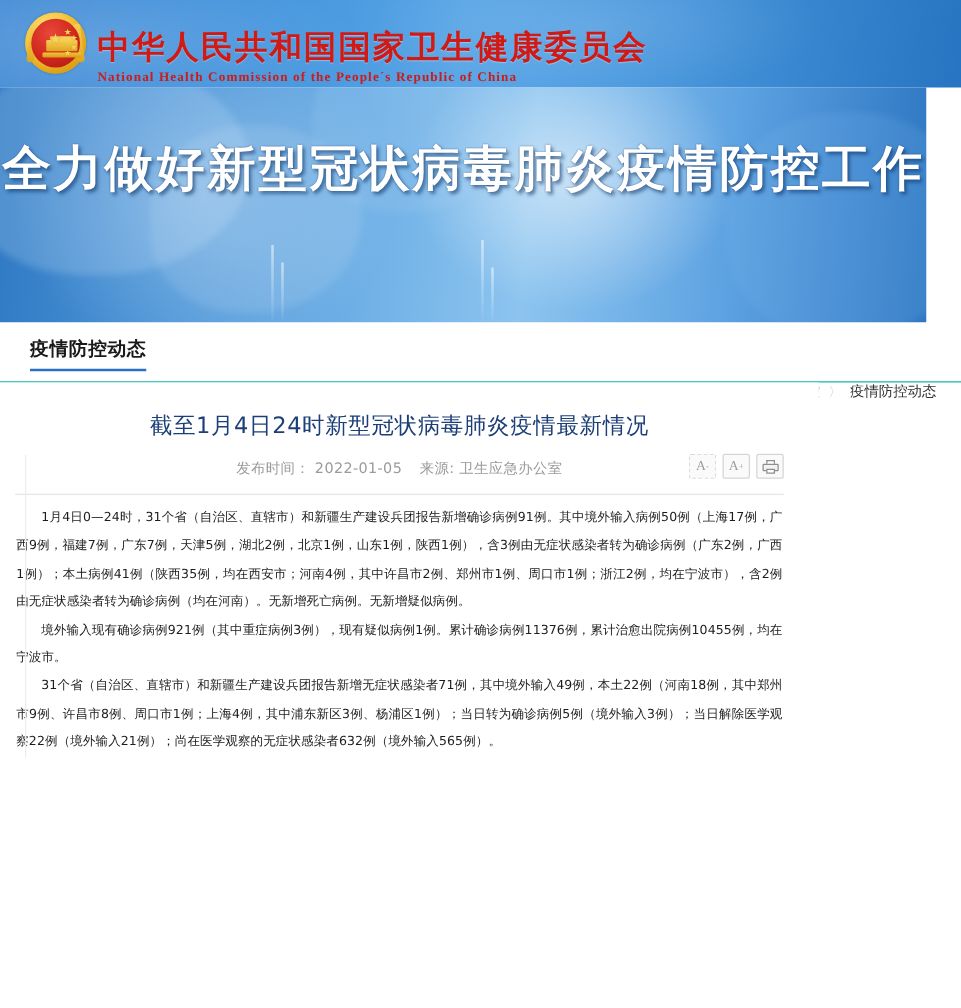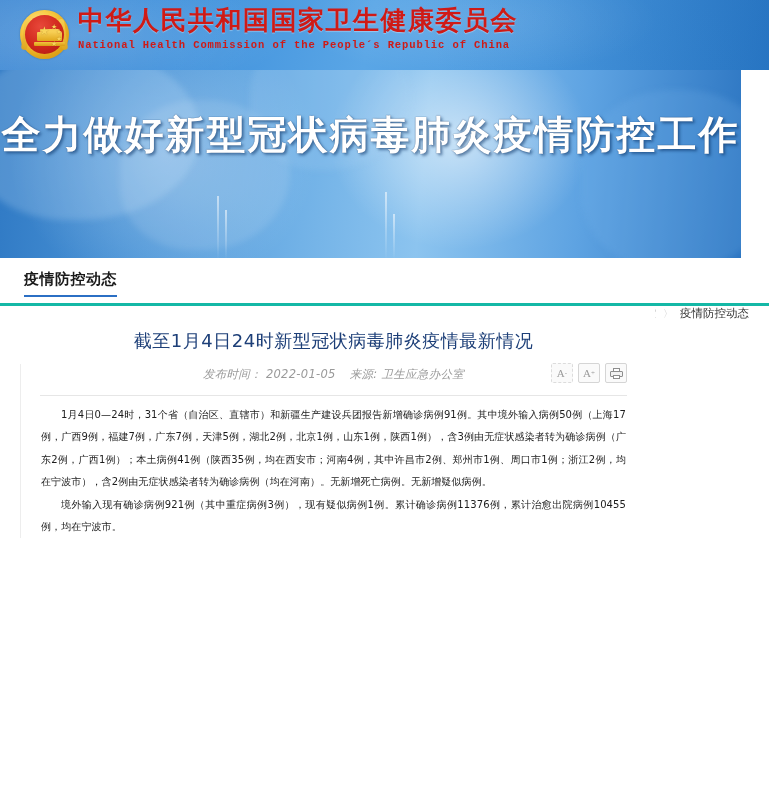--- a/index.html
+++ b/index.html
@@ -72,31 +72,31 @@
   .star.s3 { font-size: 7px; left: 31px; top: 19px; }
   .star.s4 { font-size: 7px; left: 26px; top: 24px; }
   .emblem .sheaf-l, .emblem .sheaf-r {
     position: absolute; top: 9px; width: 6px; height: 31px;
     background: linear-gradient(#f7cf55, #e0a71c);
     border-radius: 3px; opacity: 0.95;
   }
   .emblem .sheaf-l { left: 3px; transform: rotate(8deg); }
   .emblem .sheaf-r { right: 3px; transform: rotate(-8deg); }
 
-  .logo-text { position: absolute; left: 78px; top: 4px; z-index: 4; }
+  .logo-text { position: absolute; left: 78px; top: 22px; z-index: 4; }
   .logo-cn {
     font-family: "DejaVu Sans", "Liberation Sans", sans-serif;
     font-size: 26px; font-weight: bold;
     color: #cf1a16;
     letter-spacing: 1.5px;
     line-height: 32px;
     text-shadow: 0 1px 1px rgba(255,255,255,0.35);
   }
   .logo-en {
-    font-family: Liberation Mono, monospace;
+    font-family: Liberation Serif, serif;
     font-size: 10.5px; font-weight: bold;
     color: #cf1a16;
     letter-spacing: 0.9px;
     line-height: 16px;
     margin-top: 1px;
   }
 
   
   .hero {
     position: relative;
@@ -135,21 +135,21 @@
     letter-spacing: 2px;
     text-shadow: 2px 2px 3px rgba(10,50,100,0.55), 0 0 1px rgba(10,50,100,0.9);
     white-space: nowrap;
   }
 
   
   .crumb-strip {
     position: relative;
     width: 769px; height: 48px;
     background: #ffffff;
-    border-bottom: 3px solid #14b8a6;
+    border-bottom: 1px solid #14b8a6;
   }
   .section-tab {
     position: absolute; left: 24px; top: 12px;
     font-family: "DejaVu Sans", "Liberation Sans", sans-serif;
     font-size: 15px; font-weight: bold;
     color: #1a1a1a;
     letter-spacing: 0.5px;
     padding-bottom: 8px;
   }
   .section-tab:after {
@@ -180,21 +180,21 @@
     width: 3px; height: 3px; border-radius: 50%; background: #fff;
   }
   .crumb .sep { margin: 0 7px; color: #c8c8c8; font-size: 10px; }
   .crumb .link { color: #9b9b9b; }
   .crumb .cur { color: #333333; }
 
   
   .article {
     position: relative;
     width: 655px;
-    padding: 18px 24px 0 36px;
+    padding: 18px 24px 0 8px;
     background: #ffffff;
   }
   .art-title {
     text-align: center;
     font-family: "DejaVu Sans", "Liberation Sans", sans-serif;
     font-size: 18px;
     font-weight: normal;
     color: #1d3f78;
     letter-spacing: 0.5px;
     line-height: 26px;
@@ -205,21 +205,20 @@
     height: 30px;
     margin-top: 8px;
   }
   .meta-center {
     text-align: center;
     font-family: "DejaVu Sans", "Liberation Sans", sans-serif;
     font-size: 11.5px;
     color: #9a9a9a;
     line-height: 24px;
     letter-spacing: 0.3px;
-    font-style: italic;
   }
   .meta-center .src { margin-left: 10px; }
   .tools {
     position: absolute; right: 4px; top: 1px;
     display: flex; gap: 5px; align-items: center;
   }
   .tool-btn {
     width: 22px; height: 20px;
     border: 1px solid #d5d5d5;
     background: #fafafa;
@@ -345,14 +344,15 @@
         </span>
       </div>
     </div>
   </div>
 
   <div class="divider"></div>
 
   <div class="body-text">
     <p>1月4日0—24时，31个省（自治区、直辖市）和新疆生产建设兵团报告新增确诊病例91例。其中境外输入病例50例（上海17例，广西9例，福建7例，广东7例，天津5例，湖北2例，北京1例，山东1例，陕西1例），含3例由无症状感染者转为确诊病例（广东2例，广西1例）；本土病例41例（陕西35例，均在西安市；河南4例，其中许昌市2例、郑州市1例、周口市1例；浙江2例，均在宁波市），含2例由无症状感染者转为确诊病例（均在河南）。无新增死亡病例。无新增疑似病例。</p>
     <p>境外输入现有确诊病例921例（其中重症病例3例），现有疑似病例1例。累计确诊病例11376例，累计治愈出院病例10455例，均在宁波市。</p>
+    <p>31个省（自治区、直辖市）和新疆生产建设兵团报告新增无症状感染者71例，其中境外输入49例，本土22例（河南18例，其中郑州市9例、许昌市8例、周口市1例；上海4例，其中浦东新区3例、杨浦区1例）；当日转为确诊病例5例（境外输入3例）；当日解除医学观察22例（境外输入21例）；尚在医学观察的无症状感染者632例（境外输入565例）。</p>
   </div>
 </div>
 
 </body></html>

